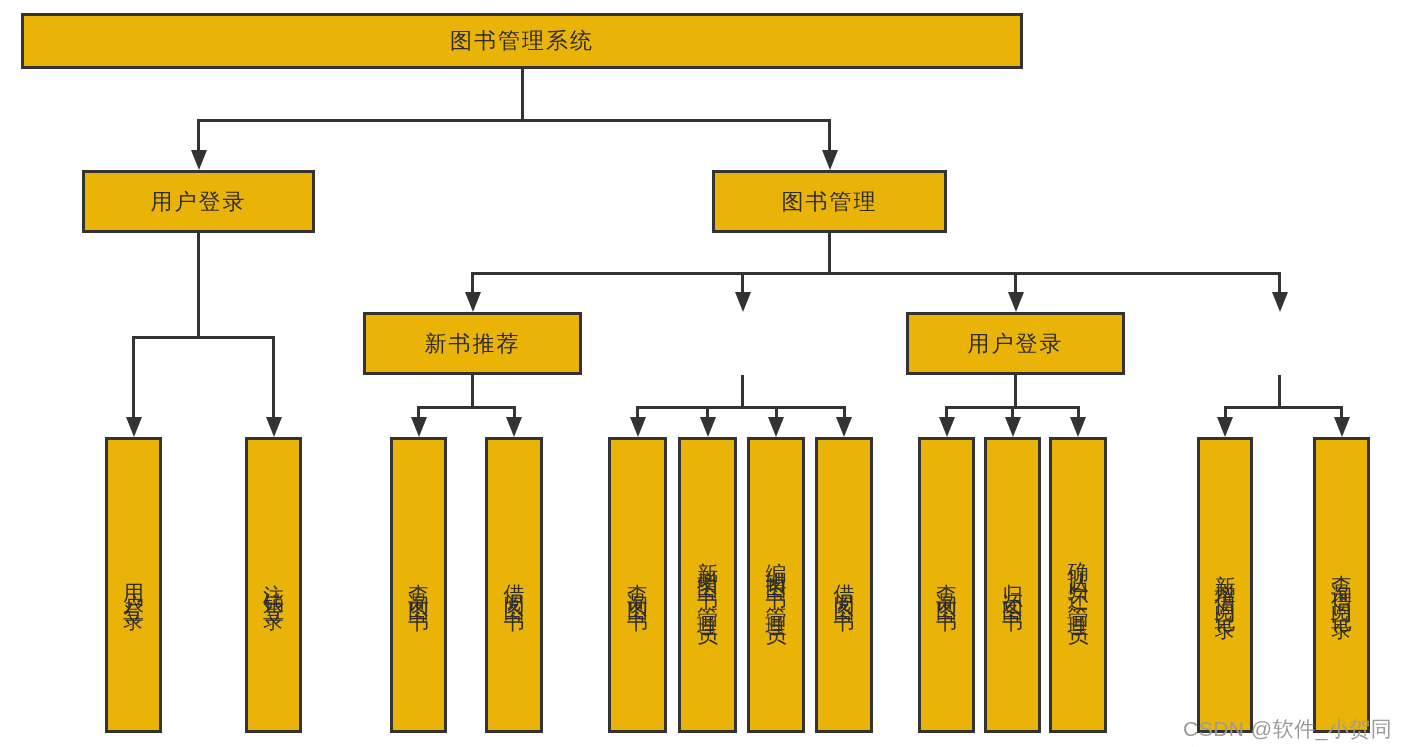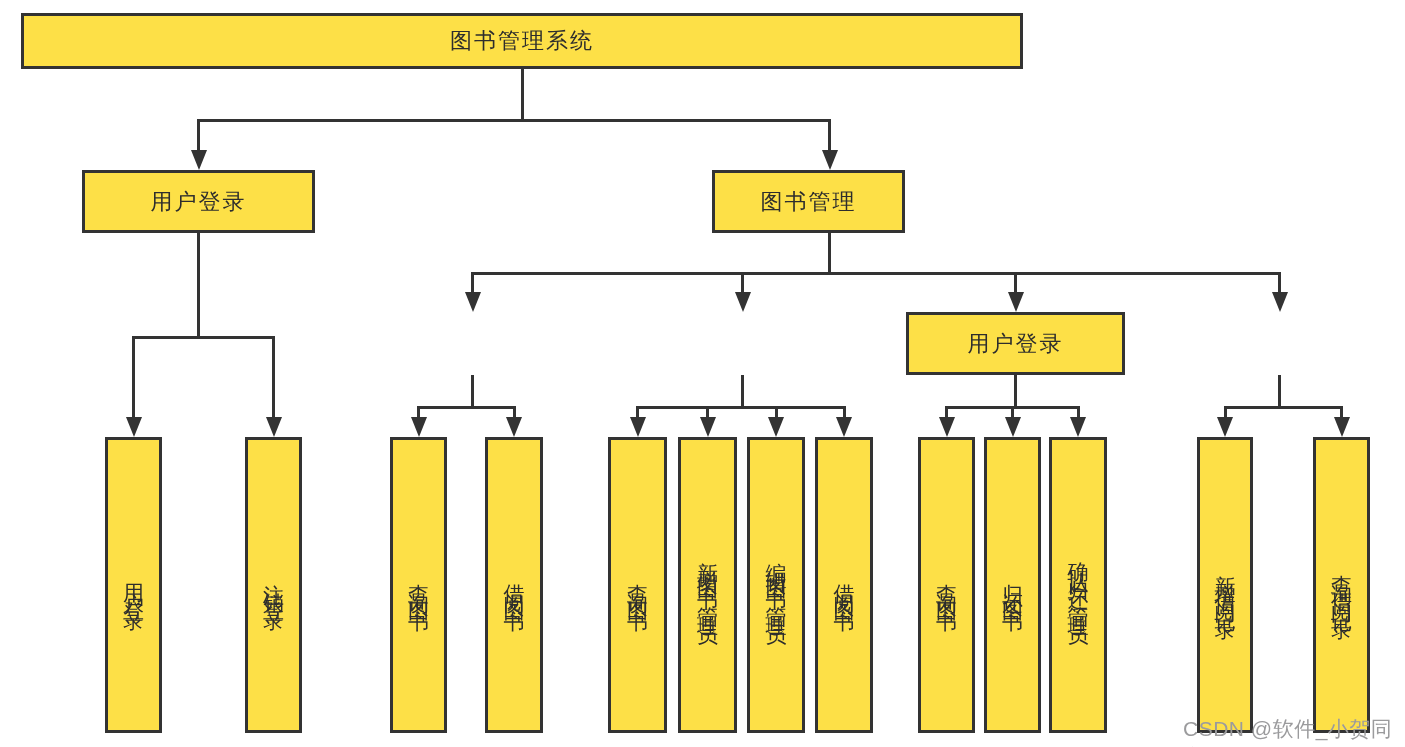--- a/index.html
+++ b/index.html
@@ -8,21 +8,21 @@
     width: 1405px;
     height: 747px;
     background: var(--bg, #ffffff);
     font-family: "Liberation Sans", sans-serif;
     overflow: hidden;
   }
   .cline { position: absolute; background: var(--line, #333333); }
   .node {
     position: absolute;
     box-sizing: border-box;
-    background: #fde047;
+    background: #eab308;
     border: 3px solid var(--border, #333333);
     display: flex;
     align-items: center;
     justify-content: center;
   }
   .node span {
     color: var(--text, #2d2d2d);
     font-size: 22px;
     letter-spacing: 2px;
     white-space: nowrap;
@@ -107,22 +107,25 @@
     <div class="cline" style="left: 1223.5px; top: 406px; width: 3px; height: 14px;"></div>
     <div class="arrowhead" style="left: 1217px; top: 417px;"></div>
     <div class="cline" style="left: 1340px; top: 406px; width: 3px; height: 14px;"></div>
     <div class="arrowhead" style="left: 1333.5px; top: 417px;"></div>
     <div class="node h" style="left: 21px; top: 13px; width: 1002px; height: 56px;">
       <span>图书管理系统</span>
     </div>
     <div class="node h" style="left: 82px; top: 170px; width: 233px; height: 63px;">
       <span>用户登录</span>
     </div>
-    <div class="node h" style="left: 712px; top: 170px; width: 193px; height: 63px; align-items: center;">
+    <div class="node h" style="left: 712px; top: 170px; width: 235px; height: 63px; align-items: center;">
       <span>图书管理</span>
+    </div>
+    <div class="node h" style="left: 363px; top: 312px; width: 219px; height: 63px;">
+      <span>新书推荐</span>
     </div>
     <div class="node h" style="left: 906px; top: 312px; width: 219px; height: 63px;">
       <span>用户登录</span>
     </div>
     <div class="node v" style="left: 105px; top: 437px; width: 57px; height: 296px;">
       <span>用户登录</span>
     </div>
     <div class="node v" style="left: 245px; top: 437px; width: 57px; height: 296px;">
       <span>注销登录</span>
     </div>

